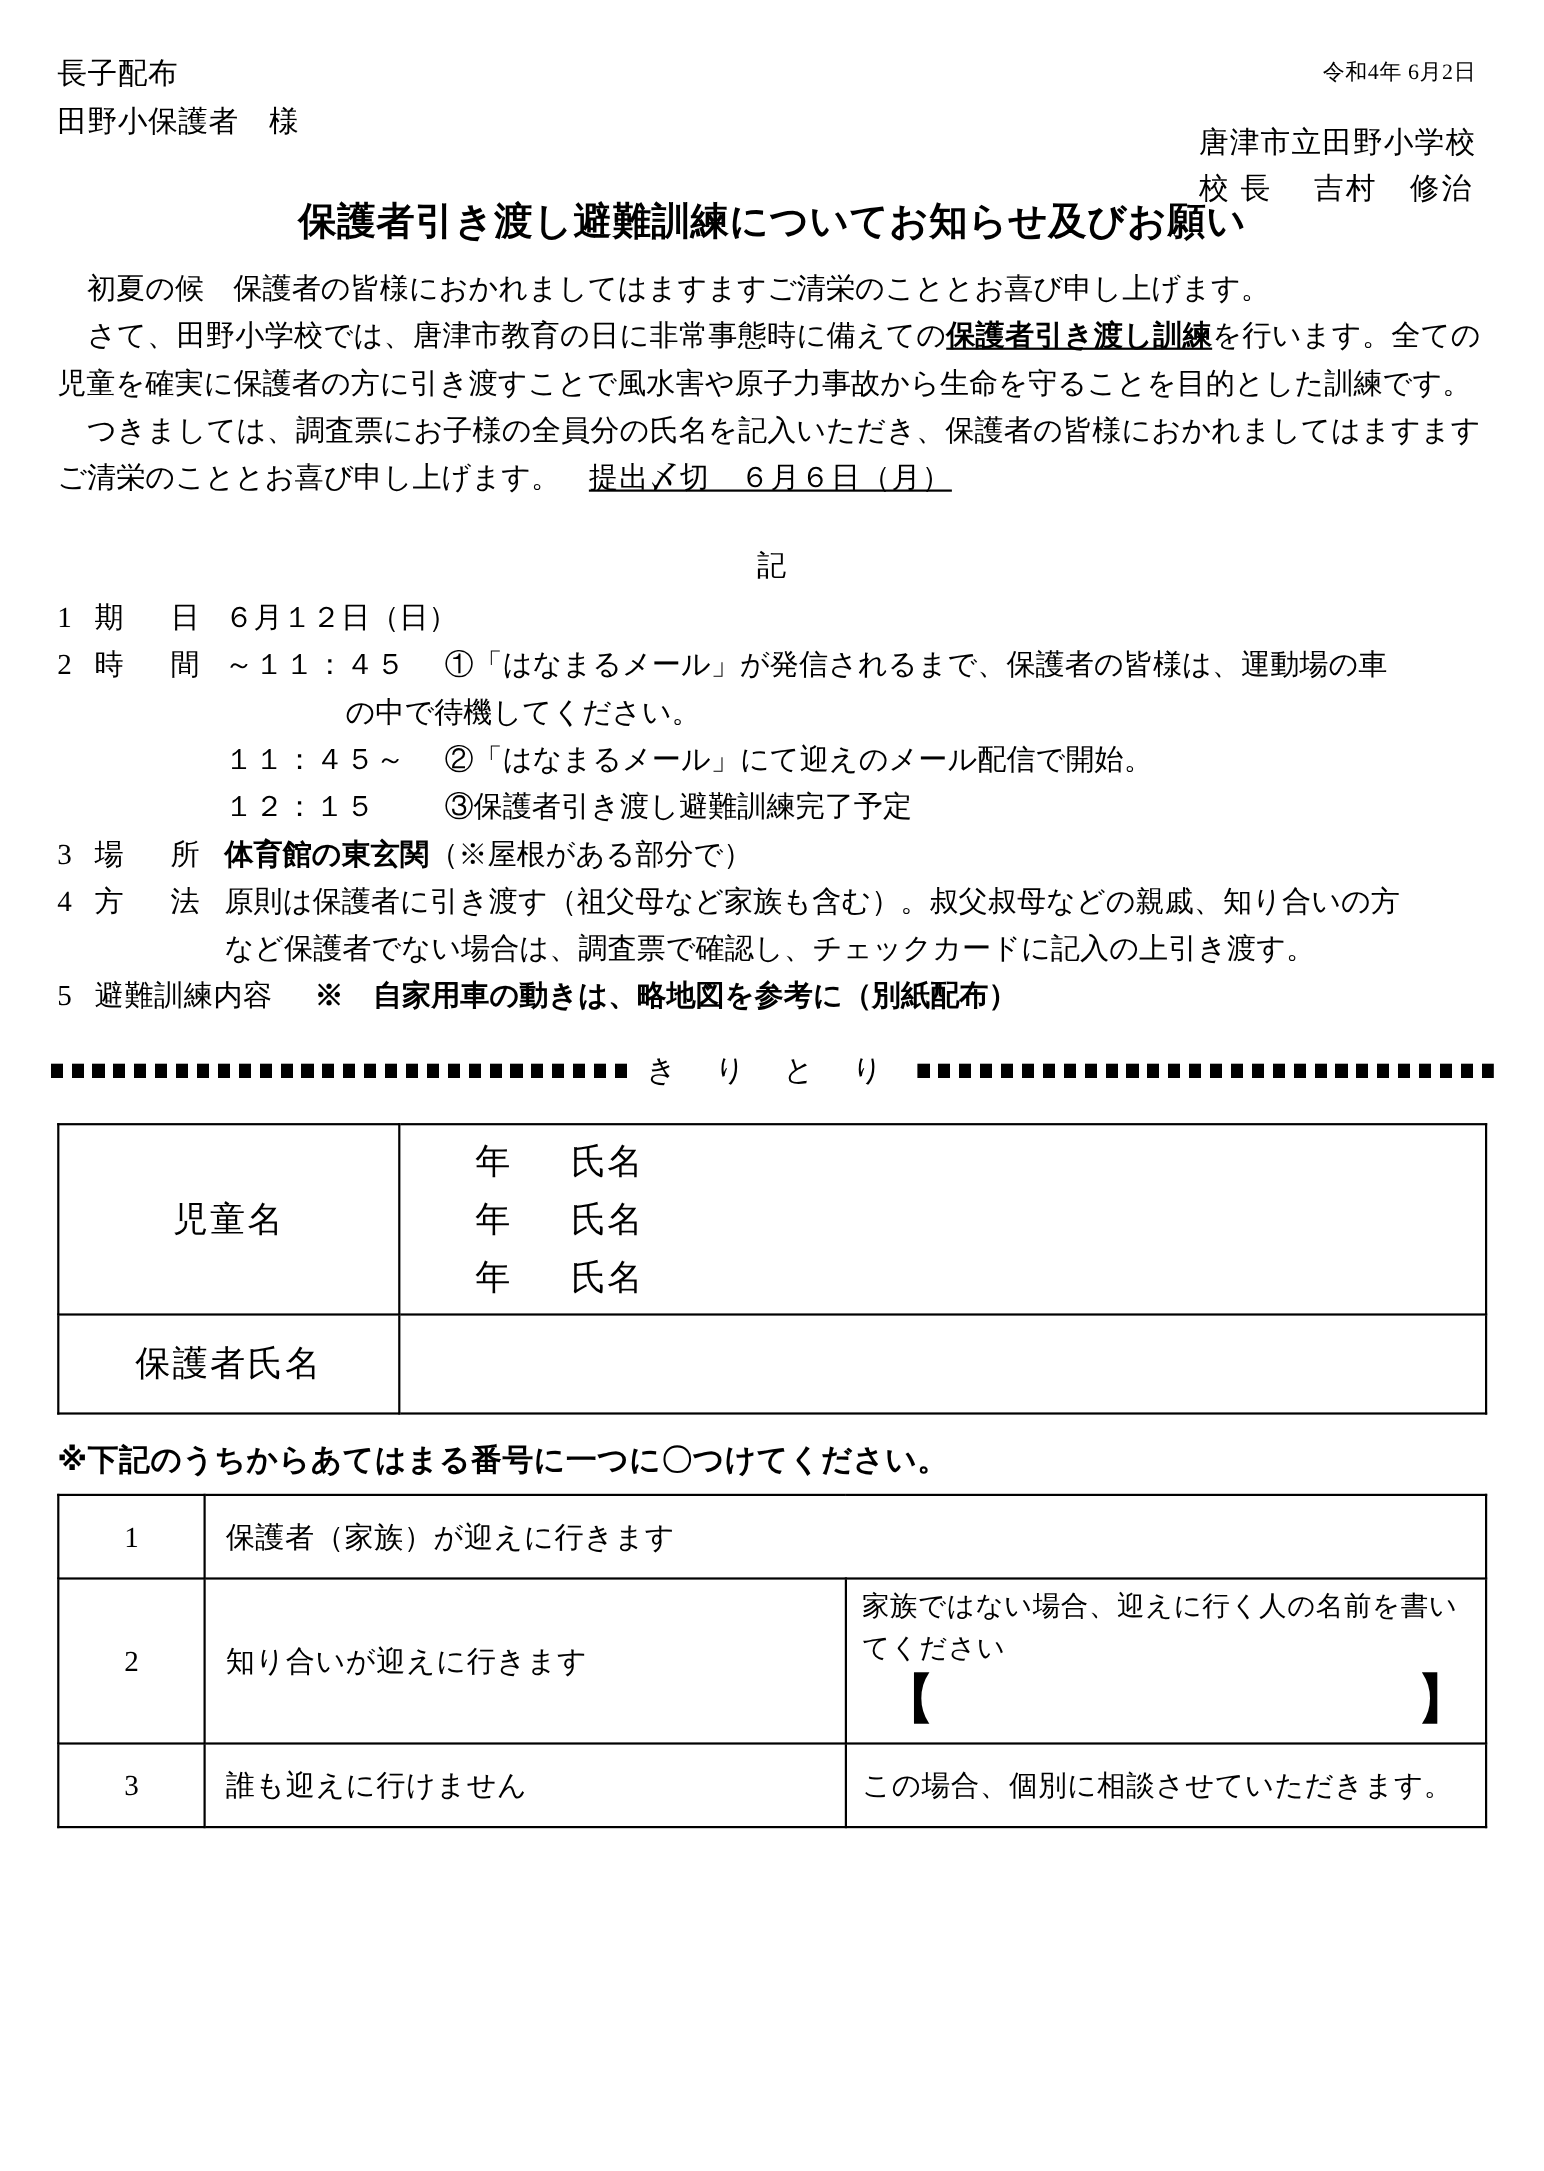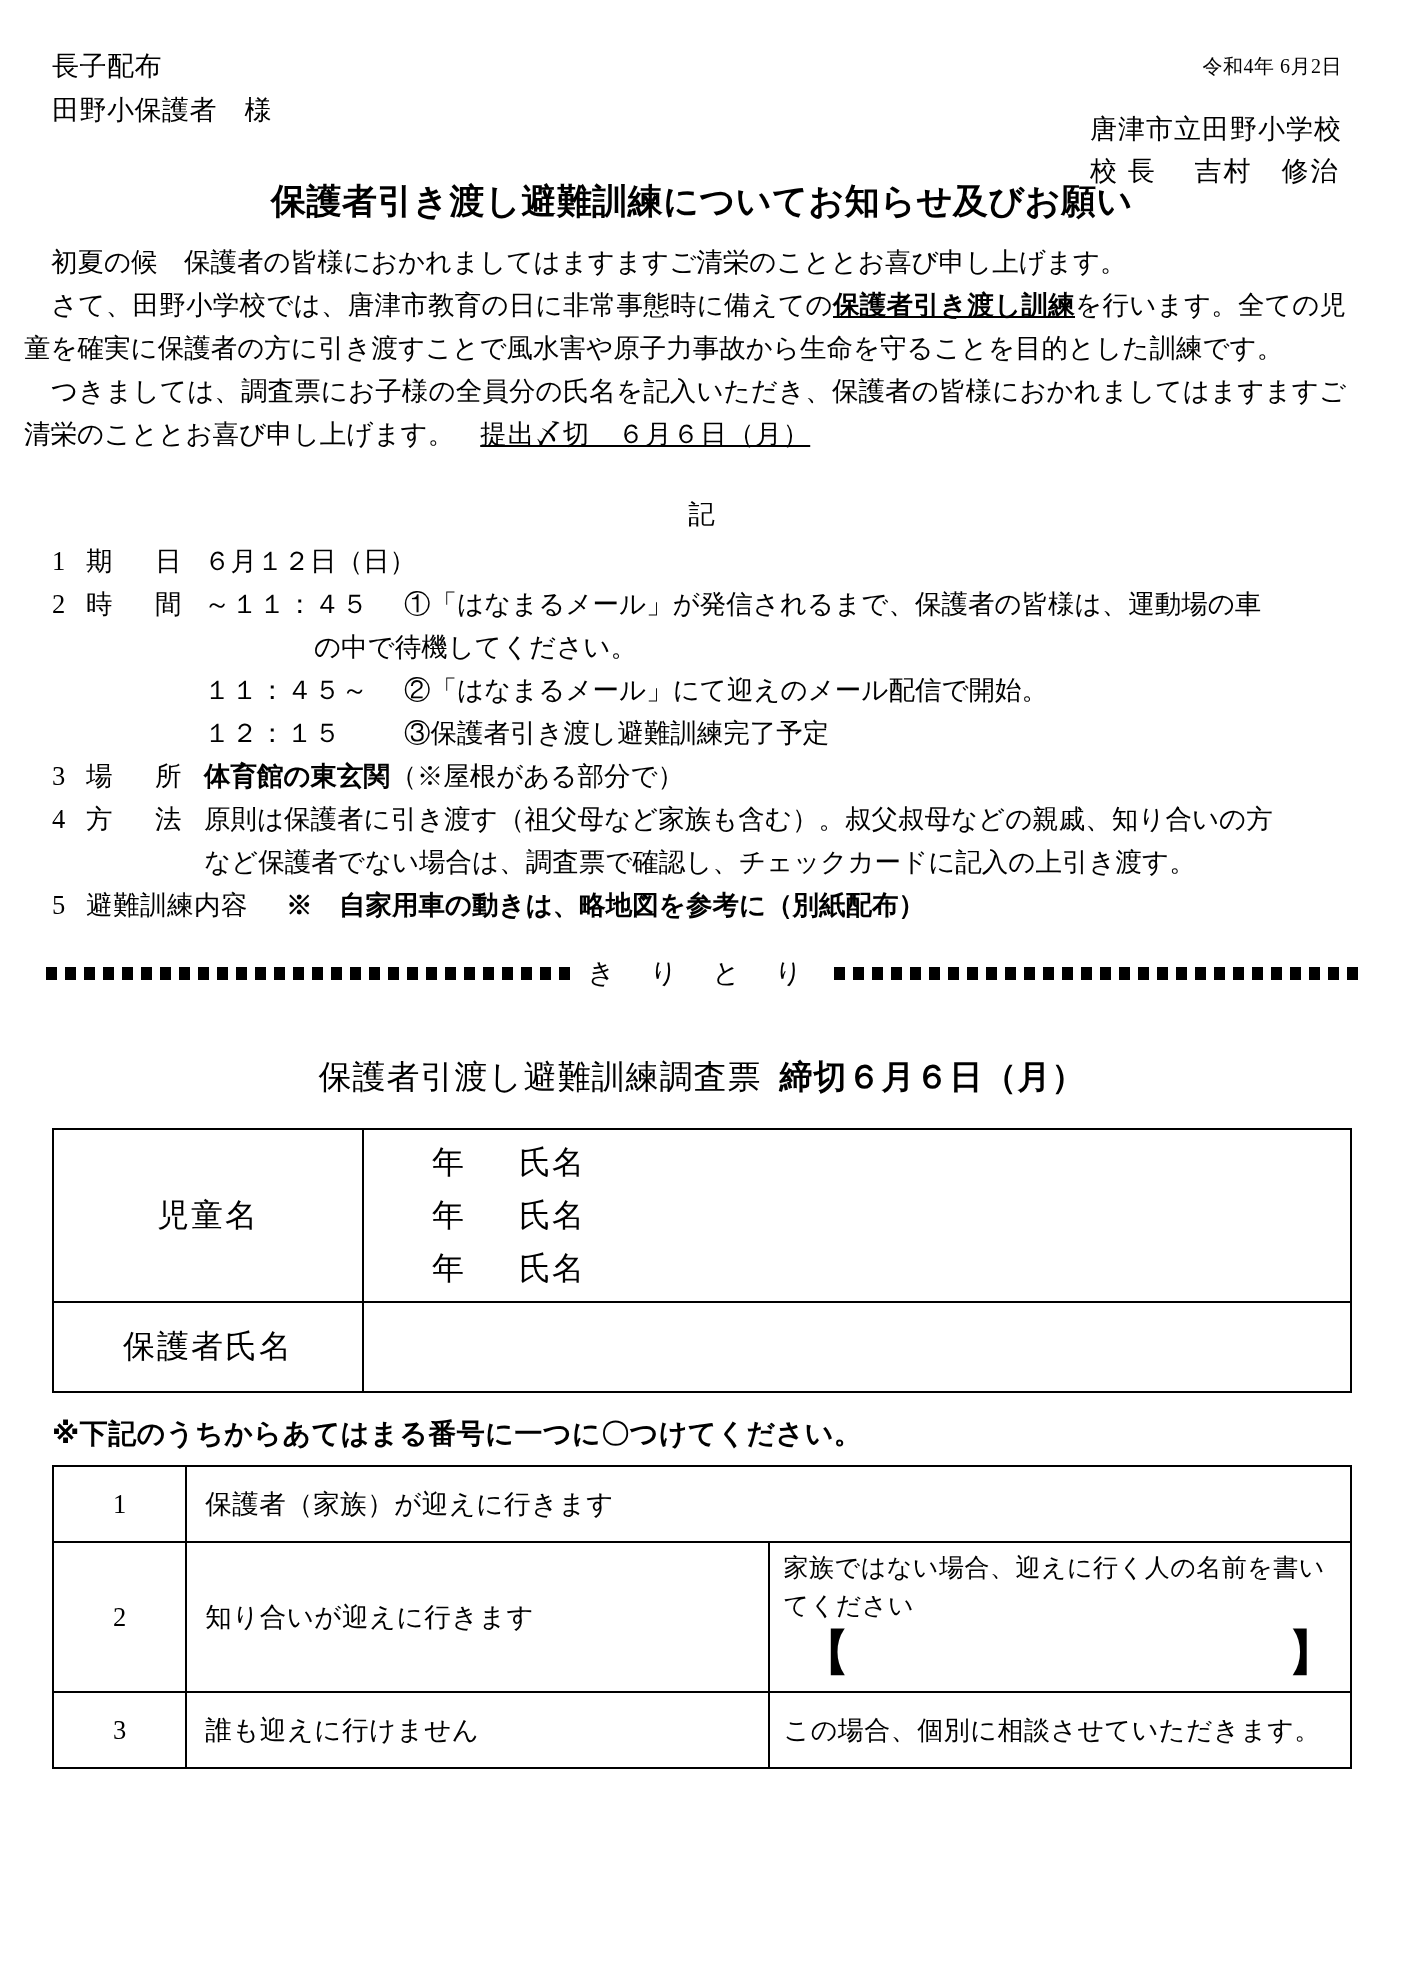--- a/index.html
+++ b/index.html
@@ -63,21 +63,21 @@
     text-align: center;
     font-size: 35px;
     font-weight: bold;
     letter-spacing: 0.5px;
     font-family: "Liberation Sans", "DejaVu Sans", sans-serif;
   }
 
   
   .body-zone {
     margin-top: 16px;
-    padding: 0 58px 0 24px;
+    padding: 0 58px 0 52px;
     font-size: 26.5px;
     line-height: 43px;
     text-align: justify;
     text-justify: inter-ideograph;
   }
   .para {
     text-indent: 27px;
     margin: 0;
   }
   .b-u {
@@ -351,23 +351,20 @@
       <span class="li-body bold">※　自家用車の動きは、略地図を参考に（別紙配布）</span>
     </div>
   </div>
 
   <div class="cut-line">
     <div class="dashes"></div>
     <div class="cut-text">き り と り</div>
     <div class="dashes"></div>
   </div>
 
-  <div class="survey-title">
-    <span class="tight">保護者引渡し避難訓練調査票</span><span class="deadline">締切６月６日（月）</span>
-  </div>
 
   <table class="form-table">
     <tbody>
       <tr>
         <td class="label-col">児童名</td>
         <td class="entry-col">
           <div class="entry-line">
             <span>年</span><span class="nm">氏名</span>
           </div>
           <div class="entry-line">

